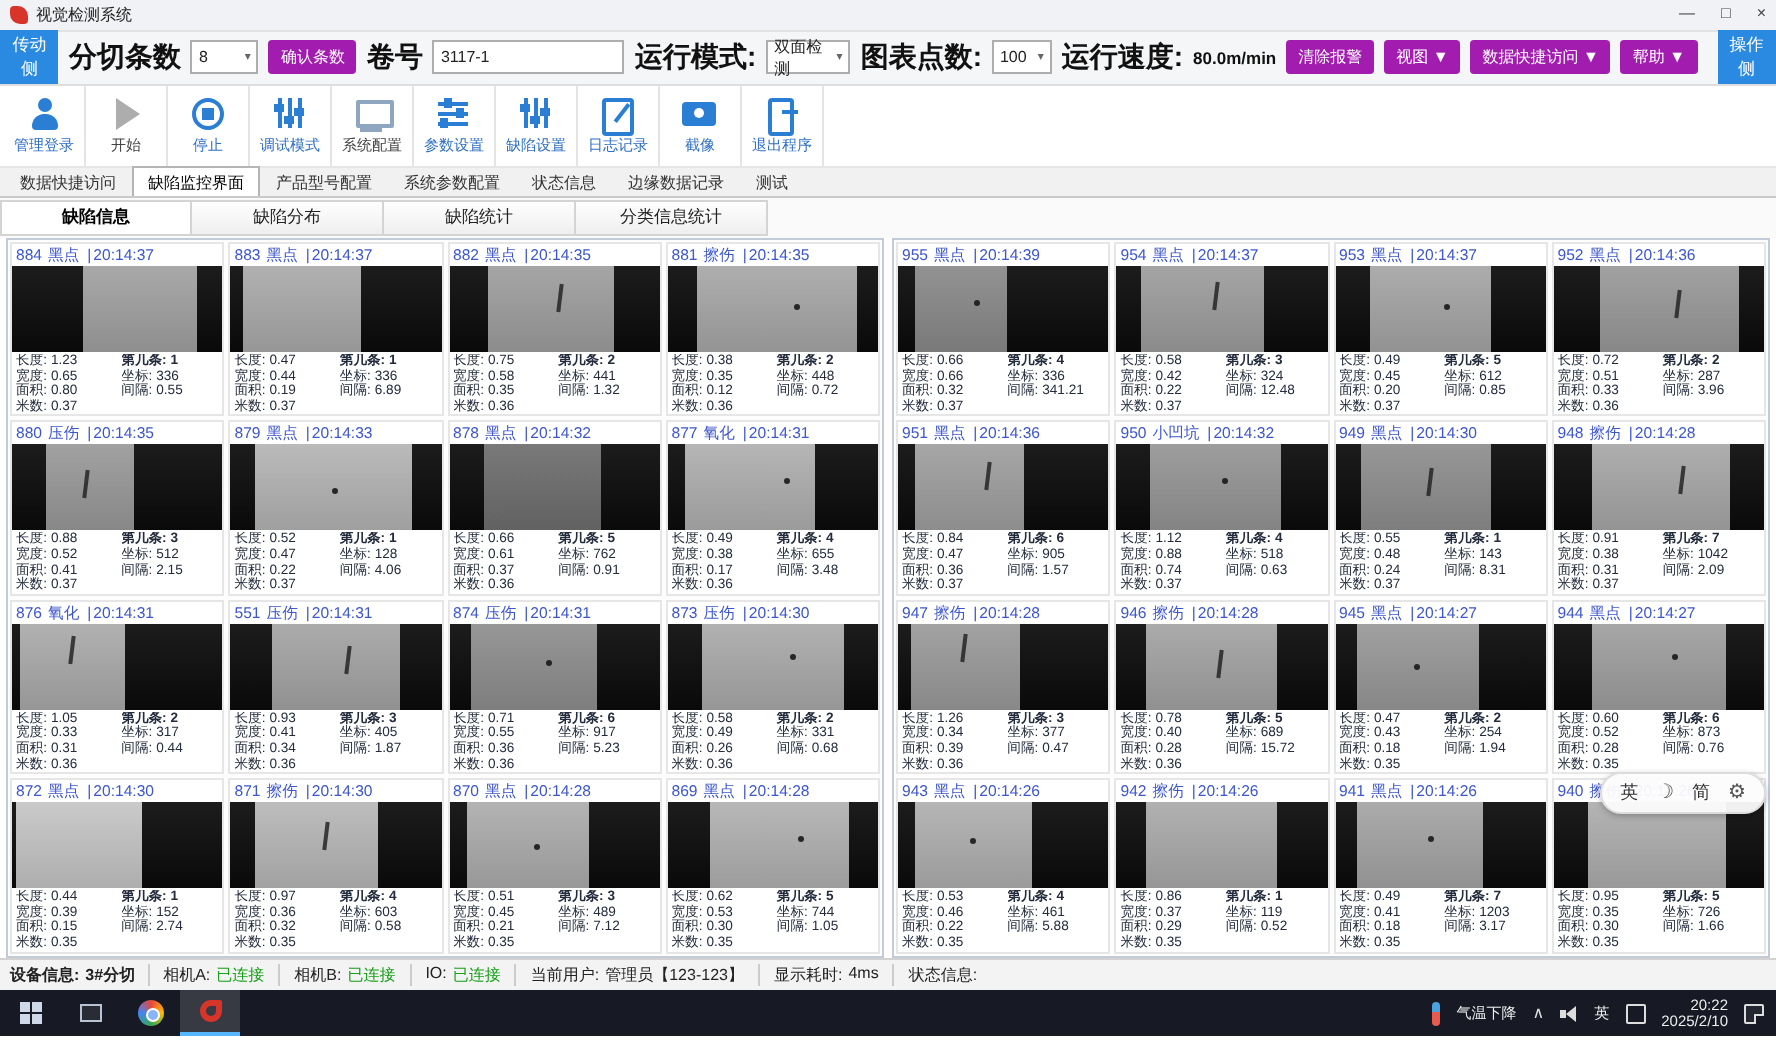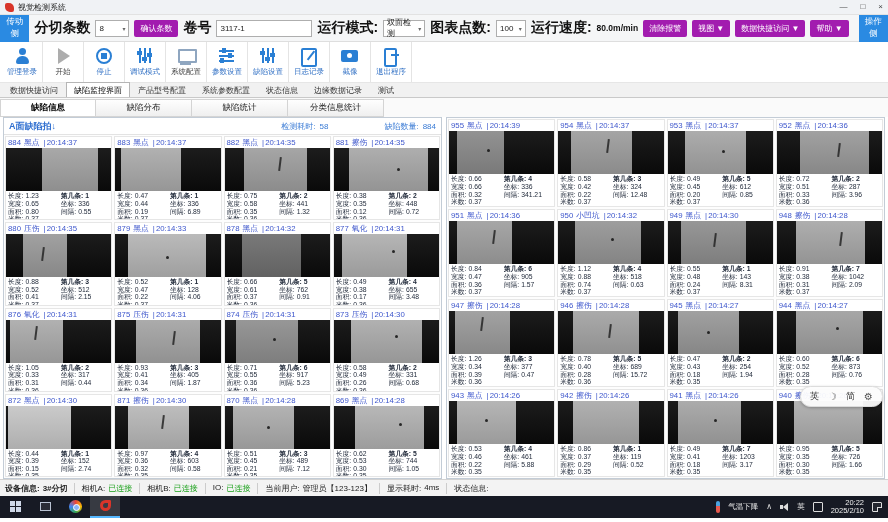--- a/index.html
+++ b/index.html
@@ -222,29 +222,20 @@
 
   <button class="stab active">缺陷信息</button>
       <button class="stab">缺陷分布</button>
       <button class="stab">缺陷统计</button>
       <button class="stab">分类信息统计</button>
     </div>
 
   <div class="panels">
 
   <div class="panel">
-        <div class="panel-head">
-          <span class="panel-title">A面缺陷拍↓</span>
-          <span class="ph-metric ph-time">
-            <span>检测耗时:</span><span class="v">58</span>
-          </span>
-          <span class="ph-metric">
-            <span>缺陷数量:</span><span class="v">884</span>
-          </span>
-        </div>
         <div class="grid">
 
         <div class="cell">
               <div class="cell-head">
                 <span>884</span>
                 <span>黑点</span>
                 <span class="pipe">|</span>
                 <span>20:14:37</span>
               </div>
               <div class="cell-img" style="background: linear-gradient(90deg, rgb(11, 11, 11) 0px, rgb(11, 11, 11) 34%, rgb(162, 162, 162) 34%, rgb(162, 162, 162) 88%, rgb(11, 11, 11) 88%, rgb(11, 11, 11) 100%);">
@@ -451,21 +442,21 @@
                 </span>
                 <span class="ci-col r">
                   <span class="ci-line strong"><span class="lbl">第几条:</span><span class="val">2</span></span>
                   <span class="ci-line"><span class="lbl">坐标:</span><span class="val">317</span></span>
                   <span class="ci-line"><span class="lbl">间隔:</span><span class="val">0.44</span></span>
                 </span>
               </div>
             </div>
           <div class="cell">
               <div class="cell-head">
-                <span>875</span>
+                <span>551</span>
                 <span>压伤</span>
                 <span class="pipe">|</span>
                 <span>20:14:31</span>
               </div>
               <div class="cell-img" style="background: linear-gradient(90deg, rgb(11, 11, 11) 0px, rgb(11, 11, 11) 20%, rgb(165, 165, 165) 20%, rgb(165, 165, 165) 80%, rgb(11, 11, 11) 80%, rgb(11, 11, 11) 100%);">
                 <span class="mark m-line" style="left: 55%; top: 25%;"></span>
               </div>
               <div class="cell-info">
                 <span class="ci-col">
                   <span class="ci-line"><span class="lbl">长度:</span><span class="val">0.93</span></span>

